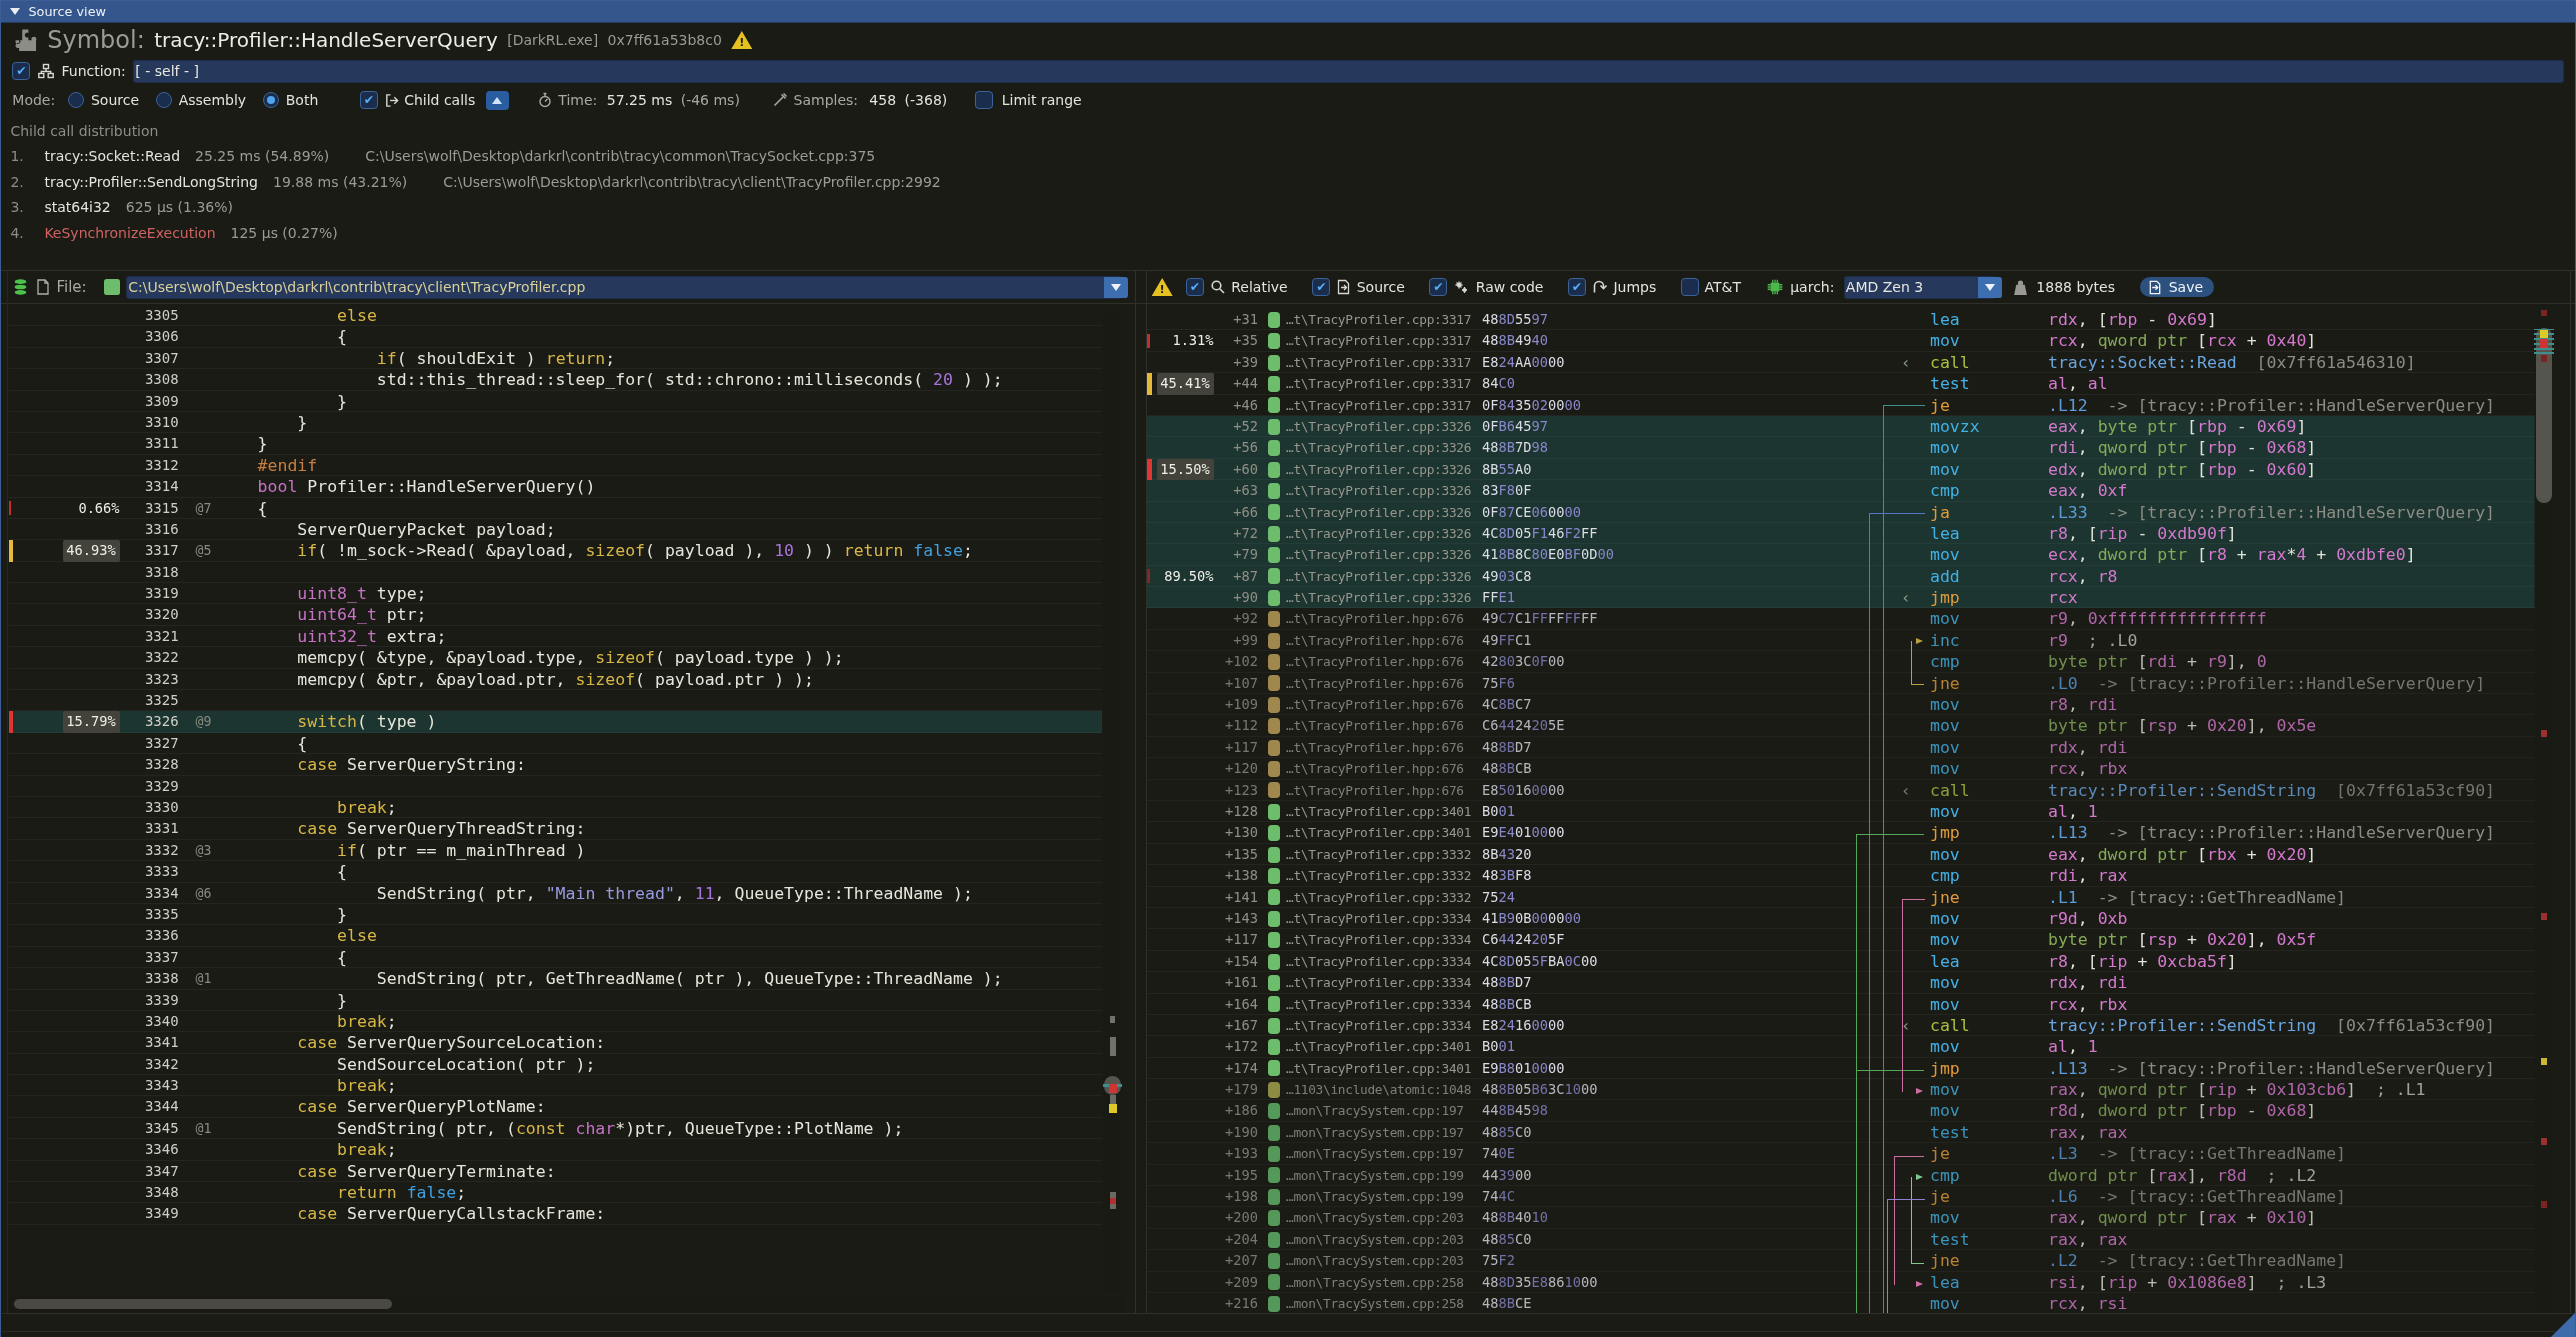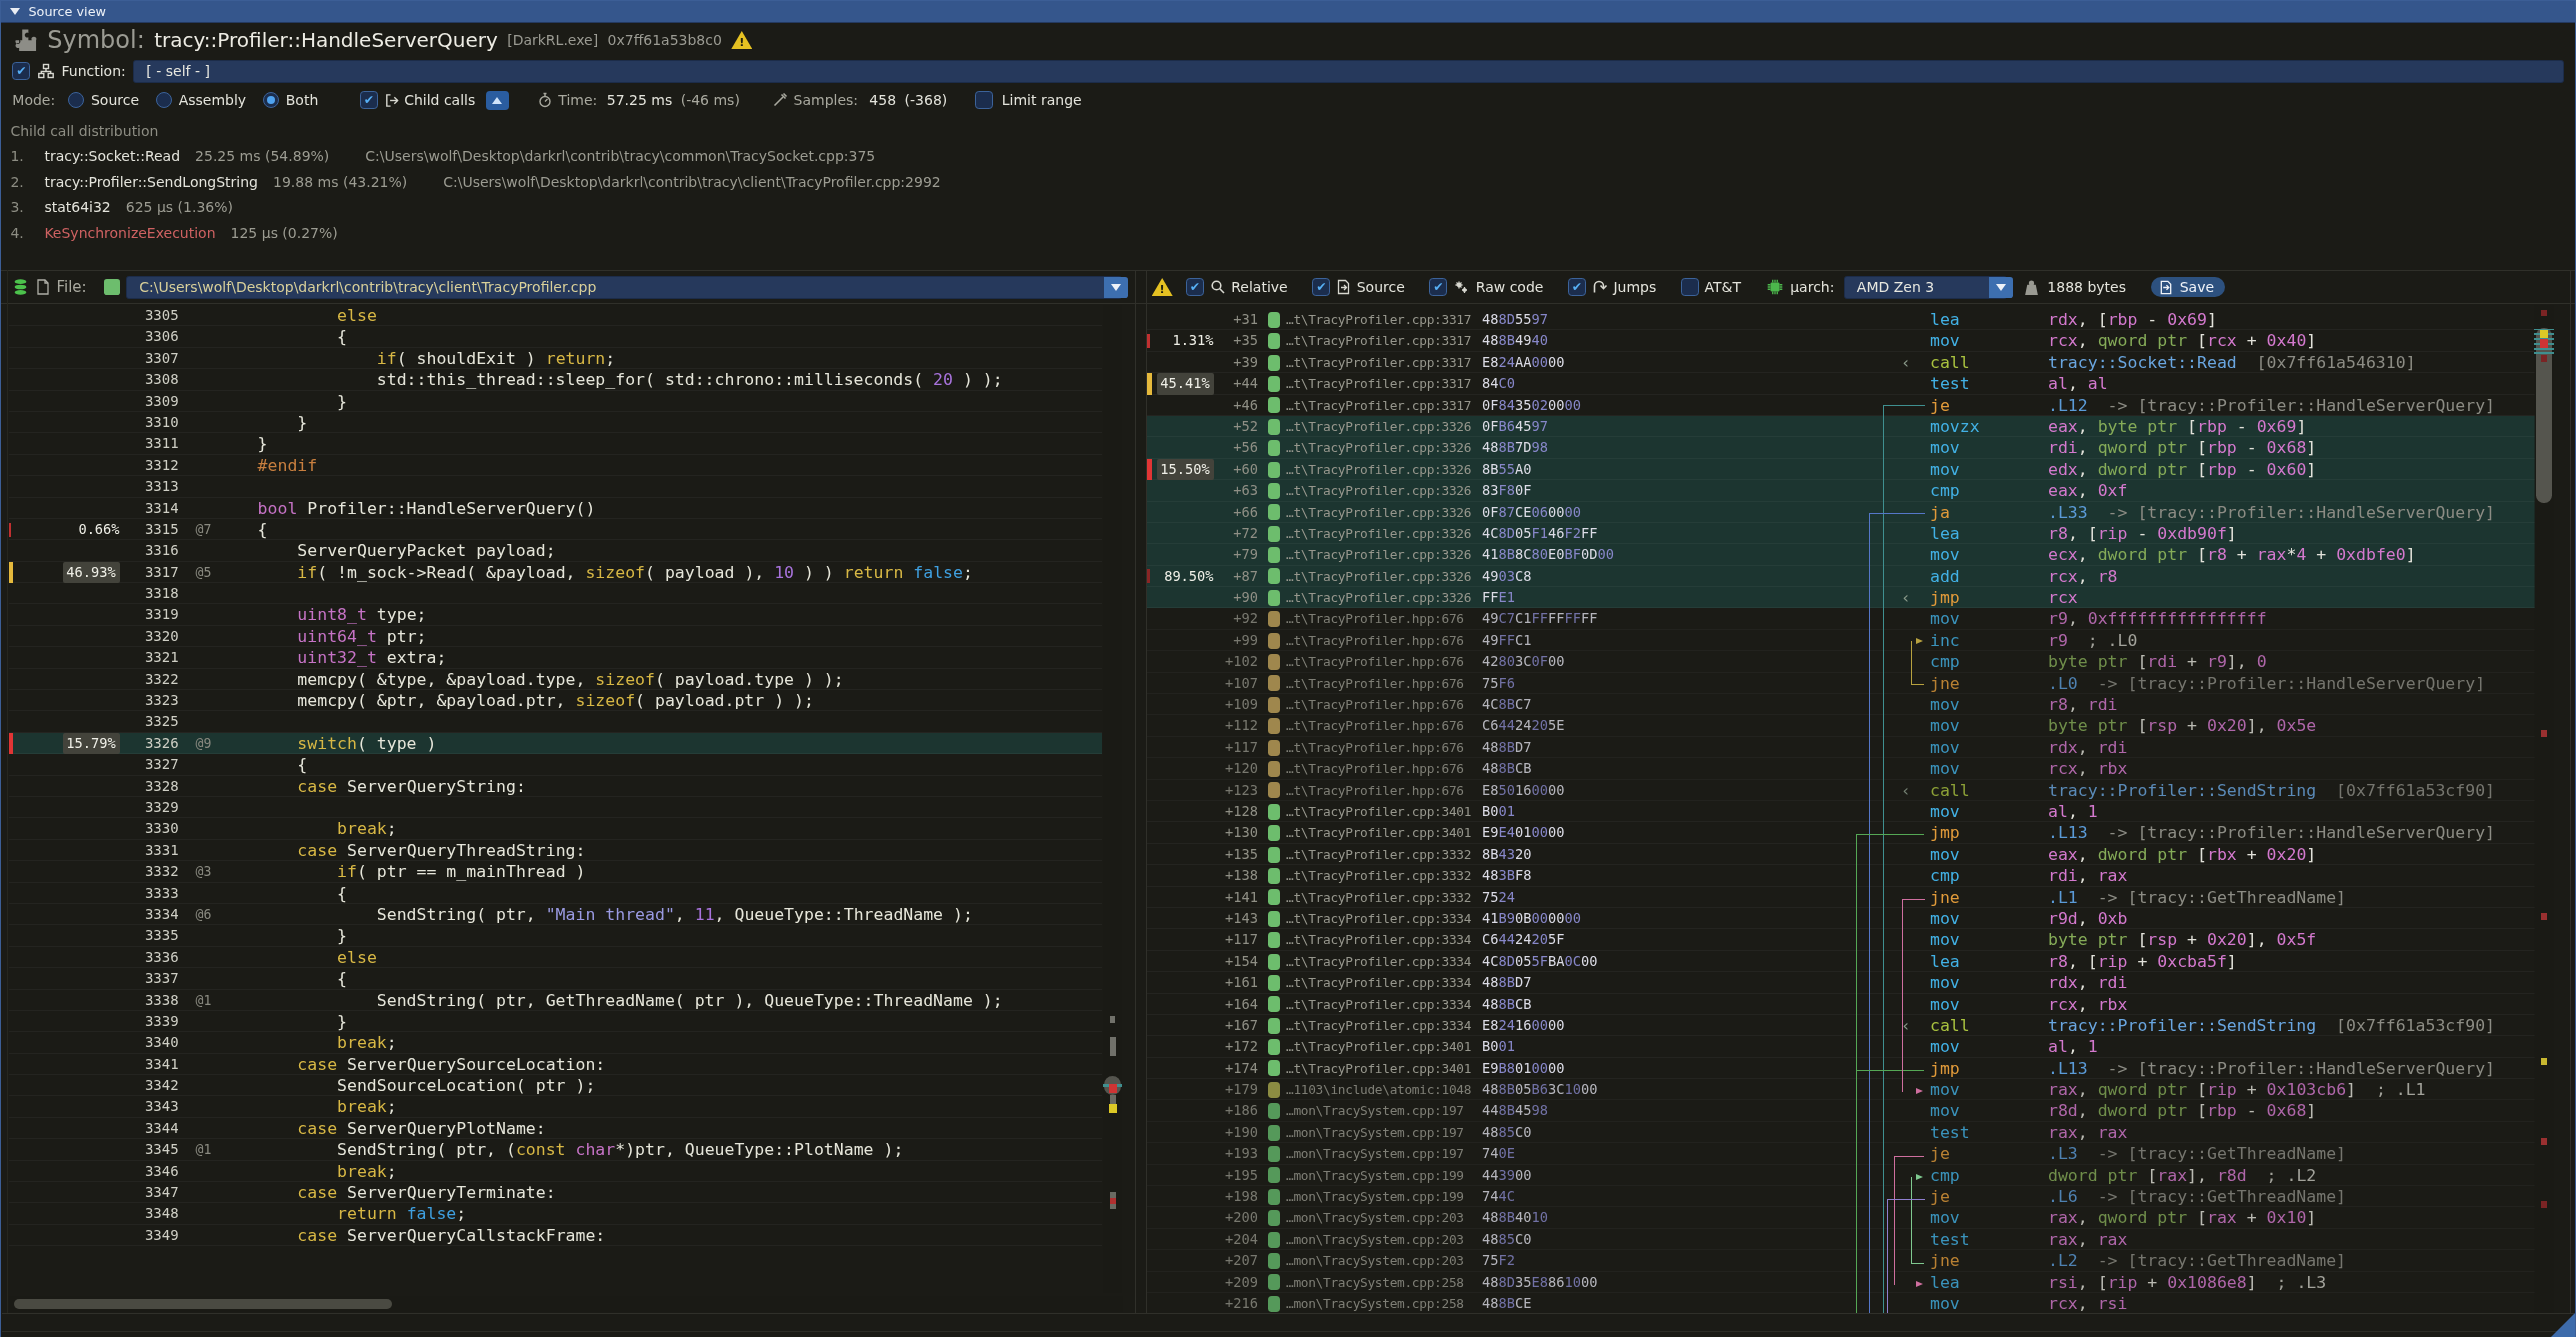--- a/index.html
+++ b/index.html
@@ -10,21 +10,21 @@
             padding-left:8.5px;gap:9px;font-size:12.8px;color:#eef2f8;}
   .tri-down{width:0;height:0;border-left:5.7px solid transparent;border-right:5.7px solid transparent;border-top:7.6px solid #e9edf4;}
   .symbol-row{height:34px;display:flex;align-items:center;padding-left:12.3px;gap:9.4px;}
   .sym-label{font-size:24px;color:#9b9b93;}
   .sym-name{font-size:20px;color:#edece4;}
   .sym-dim{font-size:14px;color:#9b9b93;}
   .warn{position:relative;width:21px;height:18px;background:#e5c122;clip-path:polygon(50% 0,100% 100%,0 100%);
         display:flex;align-items:flex-end;justify-content:center;font-weight:bold;font-size:11.3px;color:#20200f;}
   .function-row{height:28px;display:flex;align-items:center;padding-left:11.3px;gap:7.6px;font-size:14px;}
   .combo{background:#26395c;border:0.9px solid #1c2c49;border-radius:2.8px;height:21px;display:flex;align-items:center;
-         padding:0 12px;font-size:14px;color:#e8e8e0;}
+         padding:0 1px;font-size:14px;color:#e8e8e0;}
   #function-combo{flex:1;margin-right:11.3px;}
   .mode-row{height:30px;display:flex;align-items:center;padding-left:11.3px;font-size:14px;}
   .gray{color:#a9a99f;}
   .checkbox{width:18px;height:18px;border-radius:3.8px;background:#1b2d4d;border:0.9px solid #3c639a;box-sizing:border-box;
             display:flex;align-items:center;justify-content:center;color:#57b0f5;font-size:12.3px;font-weight:bold;flex:none;}
   .radio{width:16px;height:16px;border-radius:50%;background:#1b2d4d;border:0.9px solid #3c639a;box-sizing:border-box;
          display:flex;align-items:center;justify-content:center;flex:none;}
   .radio .dot{width:8.5px;height:8.5px;border-radius:50%;background:#4fa3ef;}
   .upbtn{width:23px;height:19px;border-radius:3.8px;background:#2a5da0;display:flex;align-items:center;justify-content:center;flex:none;}
   .upbtn .t{width:0;height:0;border-left:5.7px solid transparent;border-right:5.7px solid transparent;border-bottom:7.6px solid #cfe3fa;}
@@ -368,24 +368,20 @@
       </div>
       <div class="srow">
         <div class="s-ln">3311</div>
         <div class="s-code"><span class="tk-p">}</span></div>
       </div>
       <div class="srow">
         <div class="s-ln">3312</div>
         <div class="s-code"><span class="tk-d">#endif</span></div>
       </div>
       <div class="srow">
-        <div class="s-ln">3313</div>
-        <div class="s-code"></div>
-      </div>
-      <div class="srow">
         <div class="s-ln">3314</div>
         <div class="s-code"><span class="tk-t">bool</span><span class="tk-p"> Profiler::HandleServerQuery()</span></div>
       </div>
       <div class="srow">
         <div class="s-bar thin" style="background: rgb(192, 48, 48);"></div>
         <div class="s-pct">
           <span>0.66%</span>
         </div>
         <div class="s-ln">3315</div>
         <div class="s-anno">@7</div>

